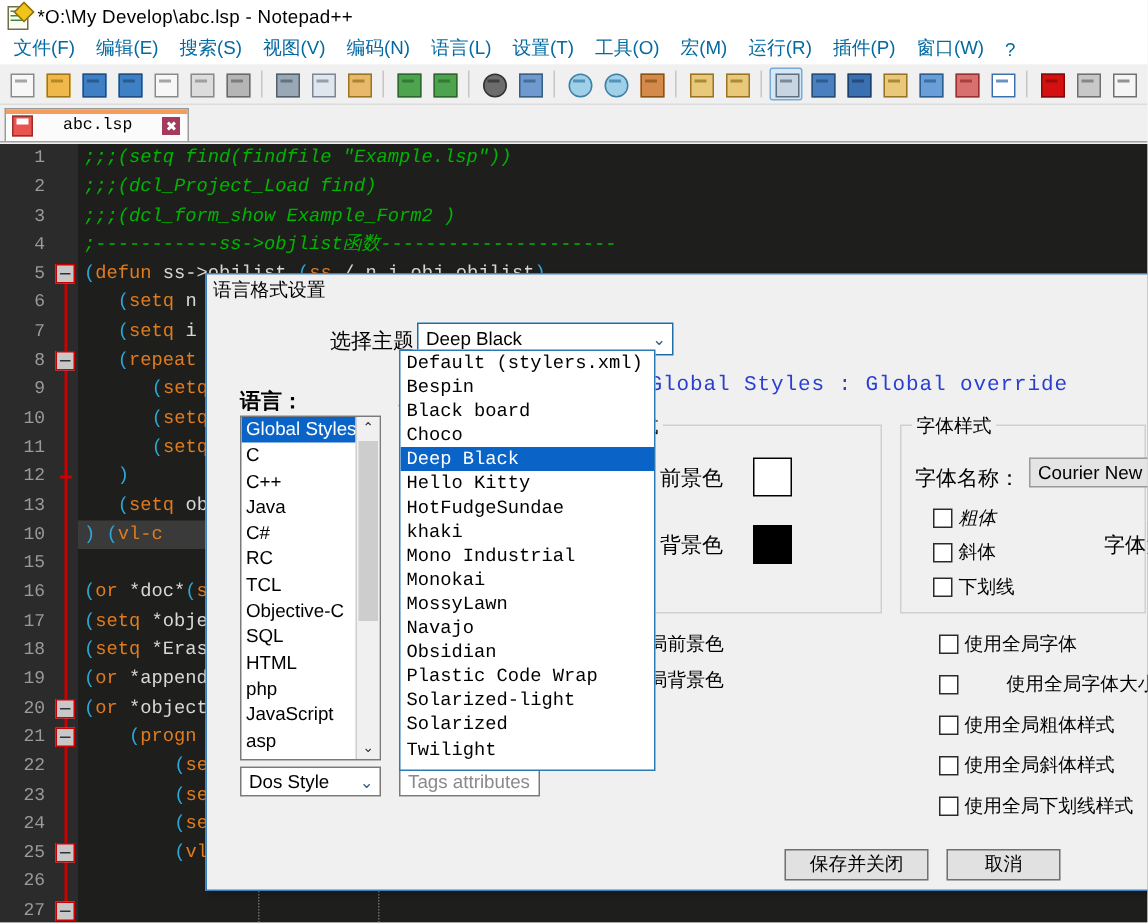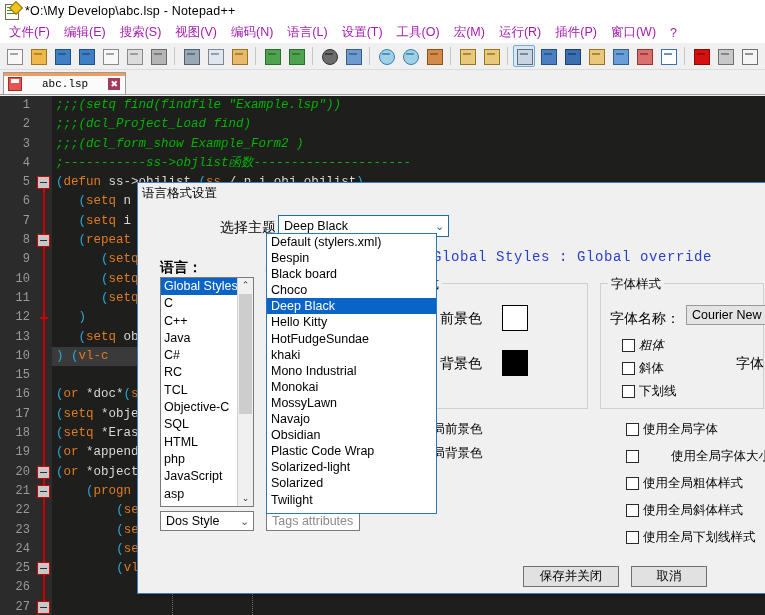--- a/index.html
+++ b/index.html
@@ -13,21 +13,21 @@
   #npp{position:absolute;inset:0;background:#f0f0f0;}
 
   .titlebar{height:22px;background:#ffffff;display:flex;align-items:center;padding-left:4px;}
   .title-ico{width:16px;height:16px;margin-right:5px;position:relative;flex:none;}
   .title-ico .pad{position:absolute;left:1px;top:1px;width:12px;height:14px;background:#fdfdf5;border:1px solid #6f6f4a;}
   .title-ico .ln{position:absolute;left:3px;width:8px;height:1px;background:#3c8a3c;}
   .title-ico .pen{position:absolute;right:-1px;top:0px;width:8px;height:8px;background:#f0c419;transform:rotate(45deg);border:1px solid #8a6d12;}
   .title-text{font-size:12.5px;color:#000;letter-spacing:.2px;}
 
   .menubar{height:21px;display:flex;align-items:center;background:#ffffff;padding-left:2px;}
-  .menu-item{padding:2px 7px;font-size:12.5px;color:#a21caf;white-space:nowrap;}
+  .menu-item{padding:2px 7px;font-size:12.5px;color:#0369a1;white-space:nowrap;}
 
   .toolbar{height:26px;background:#f0f0f0;display:flex;align-items:center;padding:0 2px;
            border-bottom:1px solid #dcdcdc;}
   .tb{width:20px;height:20px;margin:0 1px;position:relative;flex:none;border:1px solid transparent;border-radius:2px;}
   .tb.sel{border:1px solid #7aa9d6;background:#d4e8f8;}
   .tbsep{width:1px;height:18px;background:#c6c6c6;margin:0 4px;flex:none;}
   
   .sq{position:absolute;}
 
   .tabstrip{height:24px;background:#f0f0f0;display:flex;align-items:flex-end;border-bottom:1px solid #a0a0a0;}
@@ -74,21 +74,21 @@
   .listbox{position:absolute;background:#fff;border:1px solid #7a7a7a;box-sizing:border-box;overflow:hidden;}
   .listbox .row{height:17.3px;line-height:17.3px;padding-left:3px;font-size:12.5px;color:#000;white-space:nowrap;}
   .listbox .row.sel{background:#0a64c8;color:#fff;}
   .vsb{position:absolute;right:0;top:0;bottom:0;width:15px;background:#f0f0f0;border-left:1px solid #d0d0d0;}
   .vsb .arrU,.vsb .arrD{position:absolute;left:0;right:0;height:15px;text-align:center;font-size:9px;color:#303030;line-height:15px;}
   .vsb .arrU{top:0;} .vsb .arrD{bottom:0;}
   .vsb .thumb{position:absolute;left:1px;right:1px;background:#cdcdcd;}
 
   
   #popup{position:absolute;left:266px;top:233px;width:171px;height:281px;background:#fff;
-         border:1px solid #2a7ab8;box-sizing:border-box;z-index:40;overflow:hidden;}
+         border:1px solid #2a7ab8;box-sizing:border-box;z-index:40;overflow:hidden;font-family:Liberation Mono, monospace;}
   #popup .row{height:16.1px;line-height:16.1px;padding-left:4px;font-size:12.5px;color:#000;white-space:nowrap;}
   #popup .row.sel{background:#0a64c8;color:#fff;}
 
   .groupbox{position:absolute;border:1px solid #d0d0d0;box-sizing:border-box;}
   .grouptitle{position:absolute;background:#f0f0f0;padding:0 3px;font-size:12.5px;color:#000;white-space:nowrap;}
 
   .swatch{position:absolute;border:1px solid #000;box-sizing:border-box;}
 
   .cbrow{position:absolute;display:flex;align-items:center;gap:4px;font-size:12.5px;color:#000;white-space:nowrap;}
   .cbox{width:13px;height:13px;border:1px solid #2a2a2a;background:#fff;box-sizing:border-box;flex:none;}

